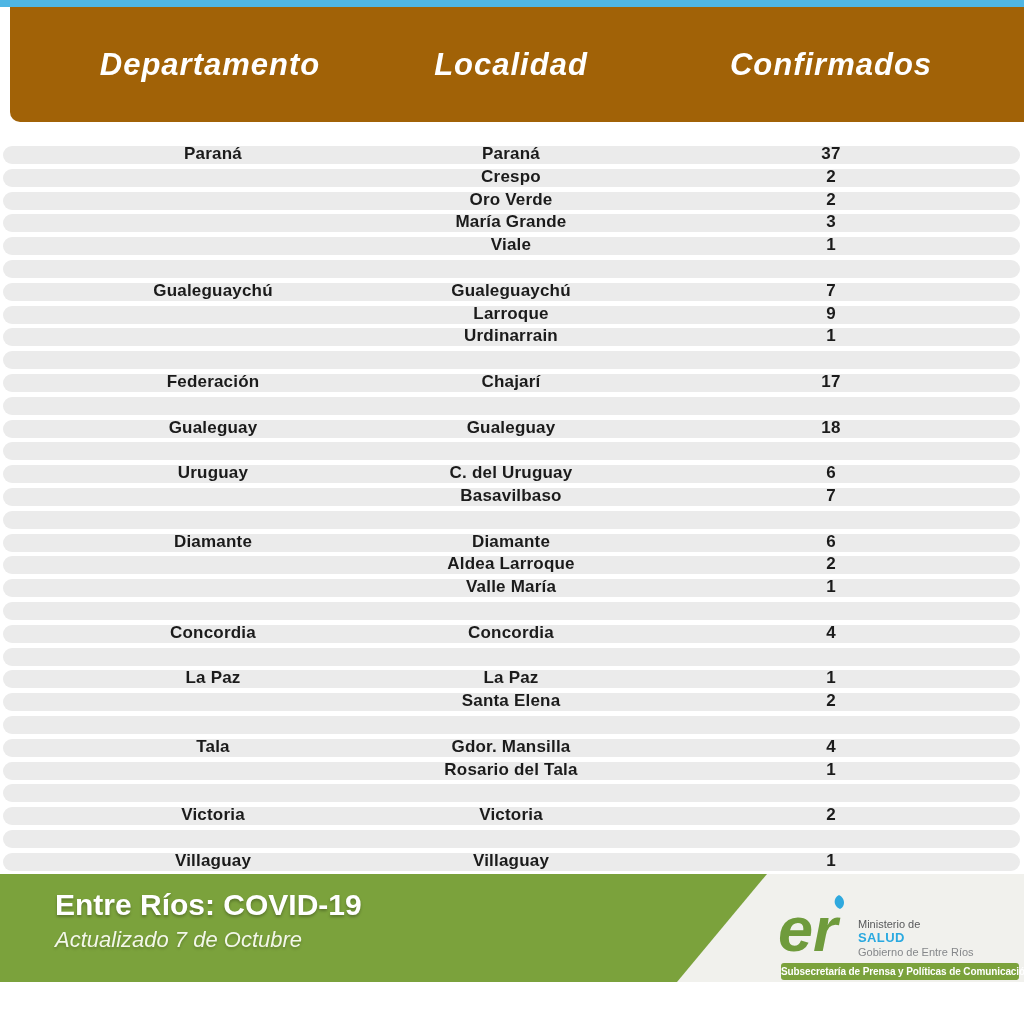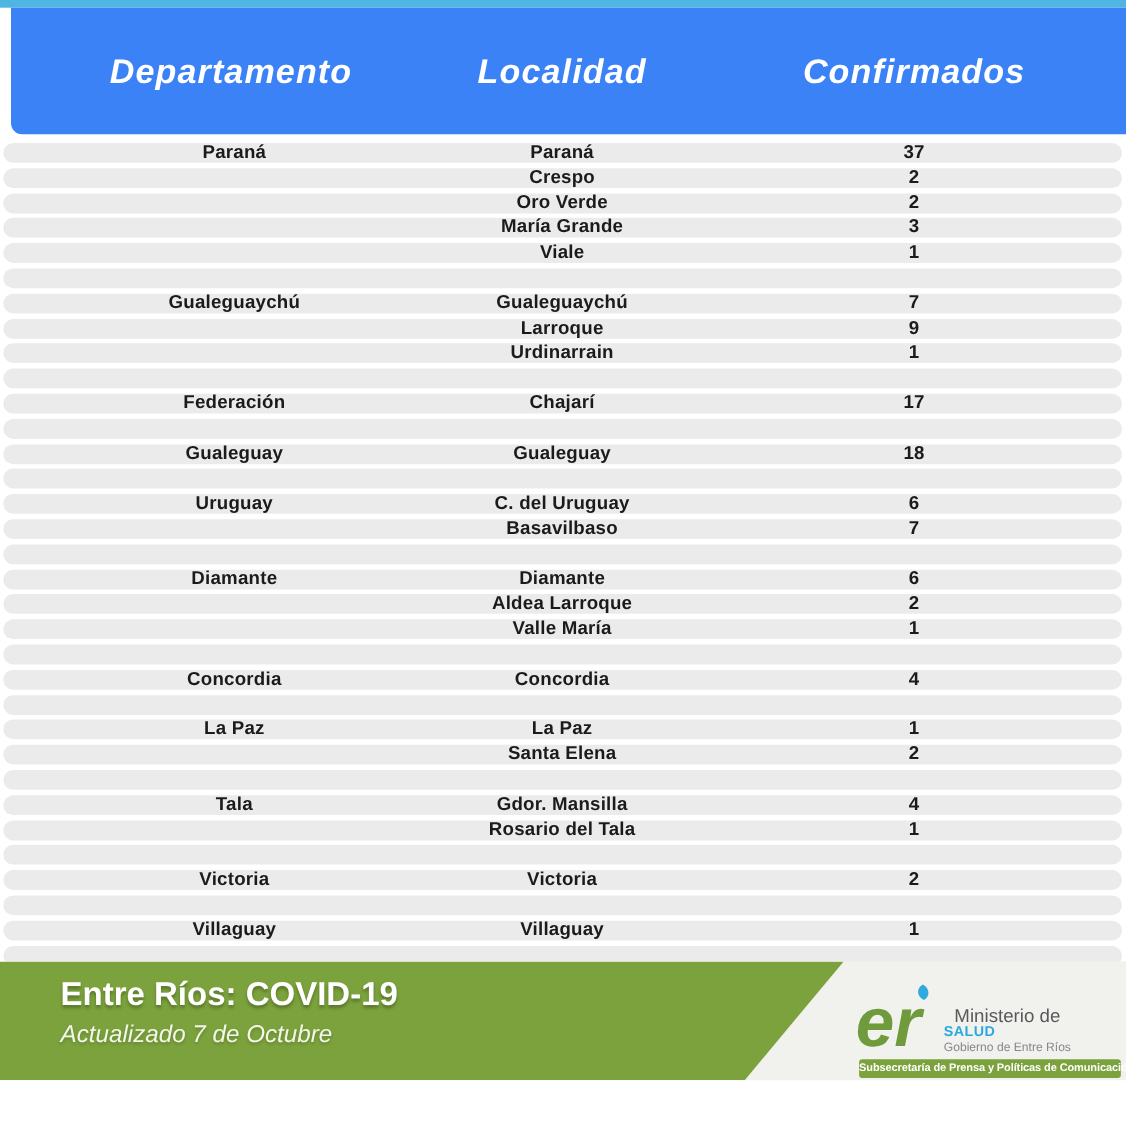--- a/index.html
+++ b/index.html
@@ -1,28 +1,28 @@
 <!DOCTYPE html>
 <html><head>
 <meta charset="utf-8">
 <style>
   html,body{margin:0;padding:0;background:#fff;}
   .page{position:relative;width:1024px;height:1024px;background:#ffffff;overflow:hidden;
         font-family:"Liberation Sans",sans-serif;}
 
   
   .top-strip{position:absolute;top:0;left:0;width:100%;height:7px;background:#4fb6e4;}
-  .header{position:absolute;top:7px;left:10px;right:0;height:115px;background:#3b82f6;
+  .header{position:absolute;top:7px;left:10px;right:0;height:115px;background:#a16207;
           border-radius:0 0 0 10px;}
   .hcol{position:absolute;top:50%;transform:translate(-50%,-50%);font-style:italic;
         font-weight:bold;font-size:31px;color:#ffffff;letter-spacing:1px;white-space:nowrap;}
   .hc1{left:200px}.hc2{left:501px}.hc3{left:821px}
 
   
-  .rows{position:absolute;top:130px;left:3px;right:4px;}
+  .rows{position:absolute;top:146px;left:3px;right:4px;}
   .row{position:relative;height:18px;margin-bottom:4.8px;background:#ebebeb;border-radius:9px;}
   .cell{position:absolute;top:50%;transform:translate(-50%,-54%);font-weight:bold;
         font-size:17px;color:#1b1b1b;white-space:nowrap;letter-spacing:.2px;line-height:18px;}
   .cell.dept{left:210px}.cell.loc{left:508px}.cell.conf{left:828px}
 
   
   .total-row{position:absolute;top:882px;left:3px;right:4px;height:21px;background:#2fabe1;
              border-radius:10px;}
   .total-row .cell{color:#14181d;top:50%;}
 
@@ -31,21 +31,21 @@
   .footer-green{position:absolute;top:0;left:0;width:100%;height:100%;background:#7ba23c;
                 clip-path:polygon(0 0,767px 0,677px 100%,0 100%);}
   .f-title{position:absolute;left:55px;top:14px;font-size:30px;font-weight:bold;color:#ffffff;
            text-shadow:0 2px 3px rgba(0,0,0,.28);white-space:nowrap;}
   .f-sub{position:absolute;left:55px;top:53px;font-size:22px;font-style:italic;color:#f3f7e9;
          text-shadow:0 2px 3px rgba(0,0,0,.2);white-space:nowrap;}
 
   
   .logo-mark{position:absolute;left:778px;top:20px;width:78px;height:70px;}
   .ministry{position:absolute;left:858px;top:44px;line-height:12px;}
-  .m-line1{font-size:17px;color:#58595b;text-align:center;}
+  .m-line1{font-size:11px;color:#58595b;}
   .m-line2{font-size:13px;font-weight:bold;color:#2aa9e0;letter-spacing:.4px;margin-top:2px;}
   .m-line3{font-size:11px;color:#85878a;margin-top:2px;white-space:nowrap;}
   .banner{position:absolute;left:781px;top:89px;width:238px;height:17px;background:#7ba23c;
           border-radius:3px;color:#ffffff;font-weight:bold;font-size:10px;letter-spacing:-.1px;
           text-align:center;line-height:17px;white-space:nowrap;}
 </style>
 </head>
 <body>
 
 <div class="page">

